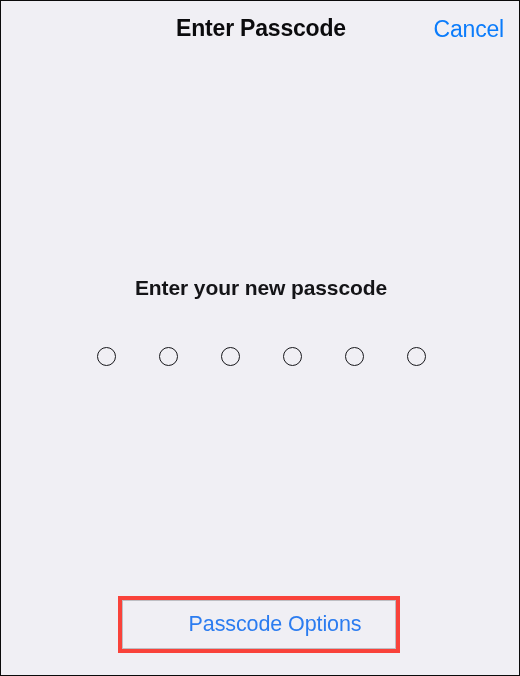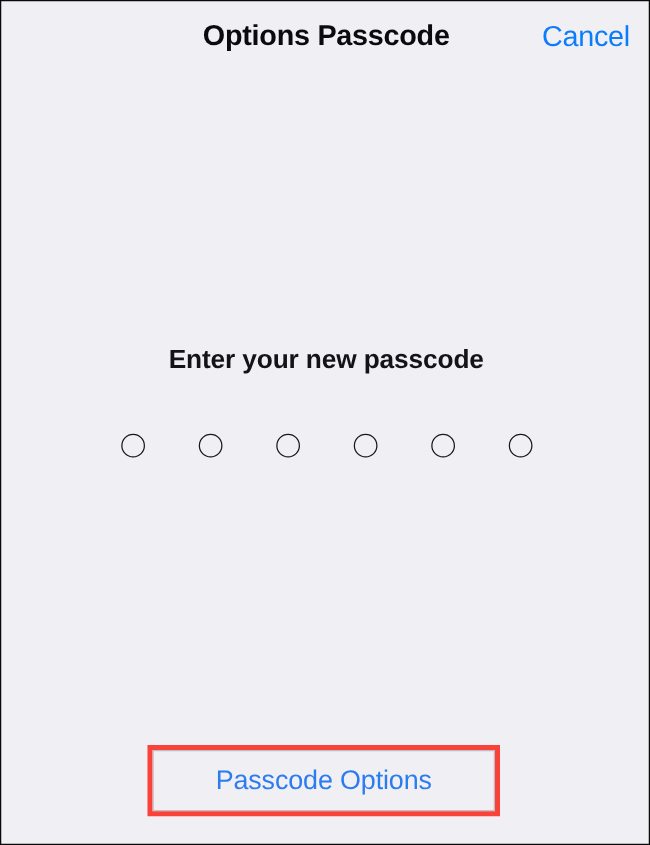--- a/index.html
+++ b/index.html
@@ -104,42 +104,42 @@
     position: absolute;
     left: 0;
     top: 0;
     right: 0;
     bottom: 0;
     box-shadow: inset 0 0 0 1px rgba(150,150,155,0.55);
     pointer-events: none;
   }
   .options-link {
     position: absolute;
-    left: 0;
+    left: 16px;
     top: 0;
     width: 274px;
     height: 49px;
     display: flex;
     align-items: center;
     justify-content: center;
     font-size: 21.5px;
     font-weight: normal;
     color: #2b7cf0;
     letter-spacing: -0.1px;
     cursor: pointer;
     user-select: none;
   }
 </style>
 </head>
 <body>
 
 <div class="screen">
 
   <div class="nav-bar">
-    <div class="nav-title">Options Passcode</div>
+    <div class="nav-title">Enter Passcode</div>
     <div class="nav-cancel">Cancel</div>
   </div>
 
   <div class="prompt">Enter your new passcode</div>
 
   <div class="dots-row">
     <div class="dot"></div>
     <div class="dot"></div>
     <div class="dot"></div>
     <div class="dot"></div>

